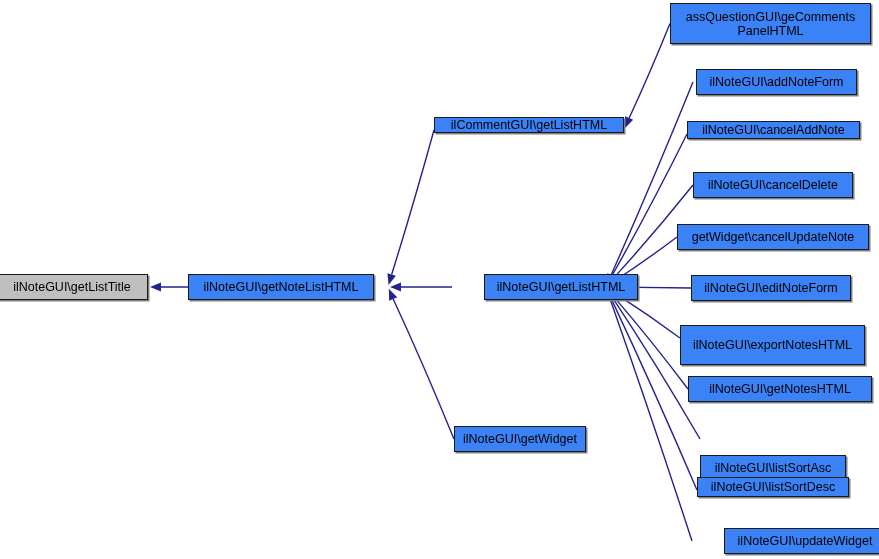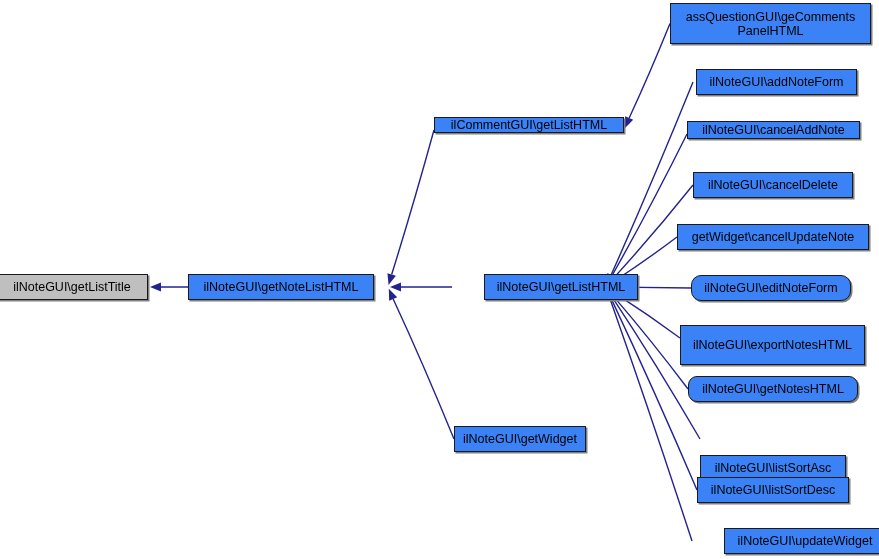--- a/index.html
+++ b/index.html
@@ -120,20 +120,20 @@
       <div class="node" style="left: 188px; top: 274px; width: 186px; height: 26px;"><span class="label">ilNoteGUI\getNoteListHTML</span></div>
       <div class="node" style="left: 434px; top: 117px; width: 190px; height: 16px;"><span class="label">ilCommentGUI\getListHTML</span></div>
       <div class="node" style="left: 452px; top: 274px; width: 154px; height: 26px; margin-left: 32px;"><span class="label">ilNoteGUI\getListHTML</span></div>
       <div class="node" style="left: 454px; top: 426px; width: 132px; height: 26px;"><span class="label">ilNoteGUI\getWidget</span></div>
       <div class="node" style="left: 670px; top: 3px; width: 201px; height: 41px;"><span class="label">assQuestionGUI\geComments
 PanelHTML</span></div>
       <div class="node" style="left: 696px; top: 69px; width: 161px; height: 26px;"><span class="label">ilNoteGUI\addNoteForm</span></div>
       <div class="node" style="left: 687px; top: 121px; width: 173px; height: 18px;"><span class="label">ilNoteGUI\cancelAddNote</span></div>
       <div class="node" style="left: 693px; top: 172px; width: 160px; height: 26px;"><span class="label">ilNoteGUI\cancelDelete</span></div>
       <div class="node" style="left: 677px; top: 224px; width: 192px; height: 26px;"><span class="label">getWidget\cancelUpdateNote</span></div>
-      <div class="node" style="left: 691px; top: 275px; width: 160px; height: 26px; border-radius: 10px;"><span class="label">ilNoteGUI\editNoteForm</span></div>
+      <div class="node" style="left: 691px; top: 275px; width: 160px; height: 26px;"><span class="label">ilNoteGUI\editNoteForm</span></div>
       <div class="node" style="left: 680px; top: 325px; width: 185px; height: 40px;"><span class="label">ilNoteGUI\exportNotesHTML</span></div>
-      <div class="node" style="left: 688px; top: 376px; width: 170px; height: 26px; border-radius: 9px;"><span class="label">ilNoteGUI\getNotesHTML</span></div>
+      <div class="node" style="left: 688px; top: 376px; width: 184px; height: 26px;"><span class="label">ilNoteGUI\getNotesHTML</span></div>
       <div class="node" style="left: 700px; top: 426px; width: 146px; height: 26px; margin-top: 29px;"><span class="label">ilNoteGUI\listSortAsc</span></div>
-      <div class="node" style="left: 697px; top: 477px; width: 152px; height: 26px;"><span class="label">ilNoteGUI\listSortDesc</span></div>
+      <div class="node" style="left: 697px; top: 477px; width: 152px; height: 20px;"><span class="label">ilNoteGUI\listSortDesc</span></div>
       <div class="node" style="left: 692px; top: 528px; width: 162px; height: 26px; margin-left: 32px;"><span class="label">ilNoteGUI\updateWidget</span></div>
     </div>
 </div>
 
 </body></html>

